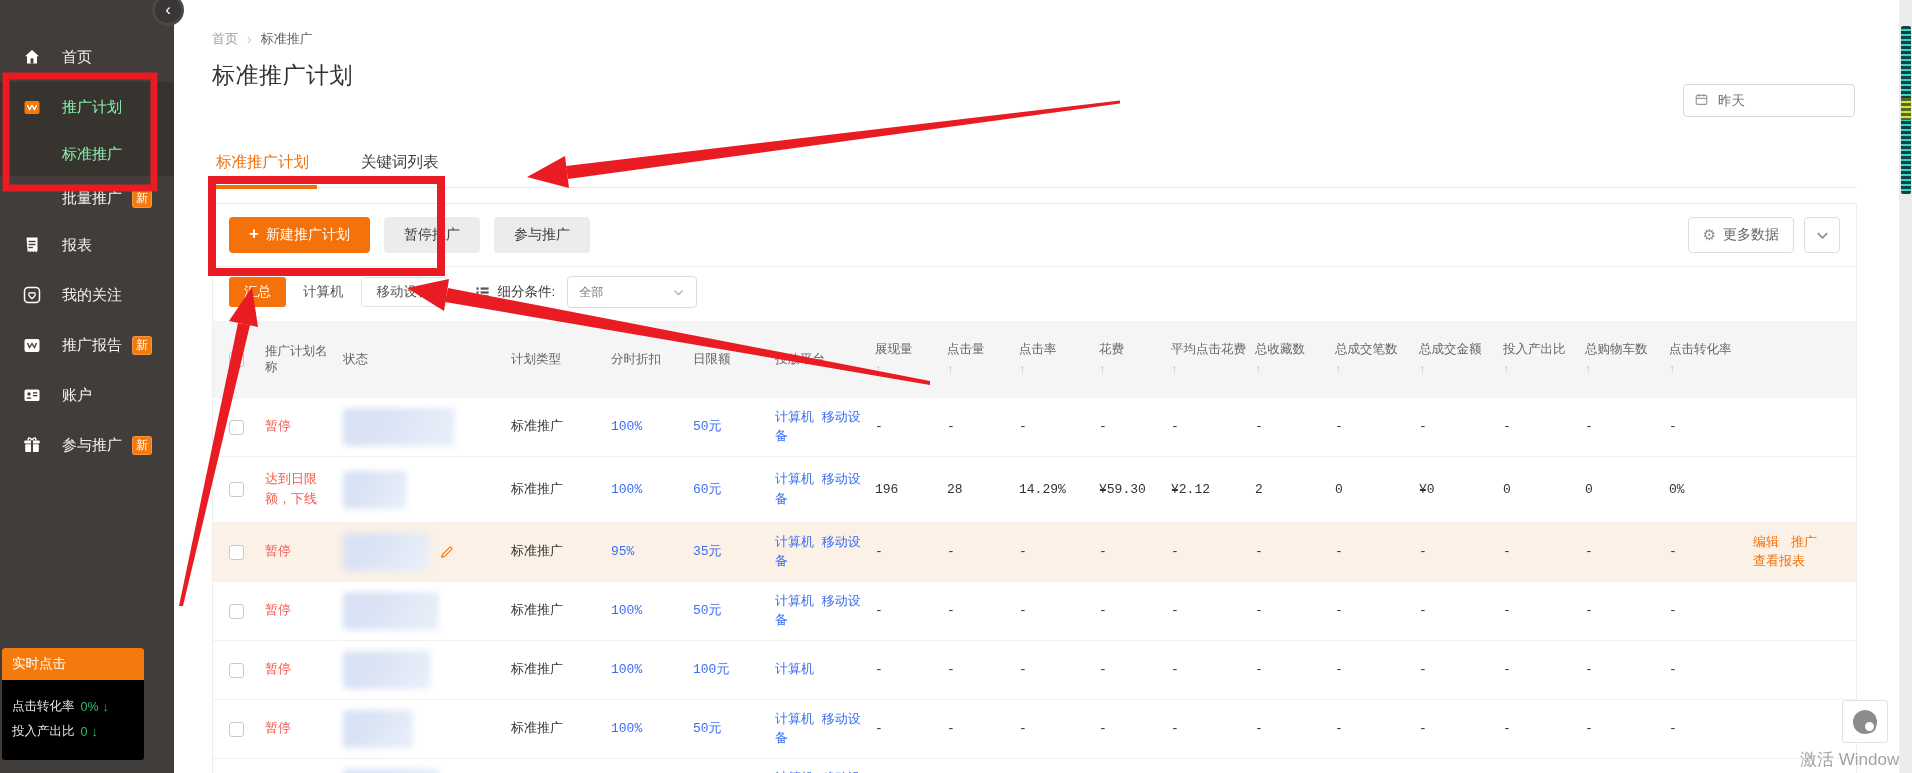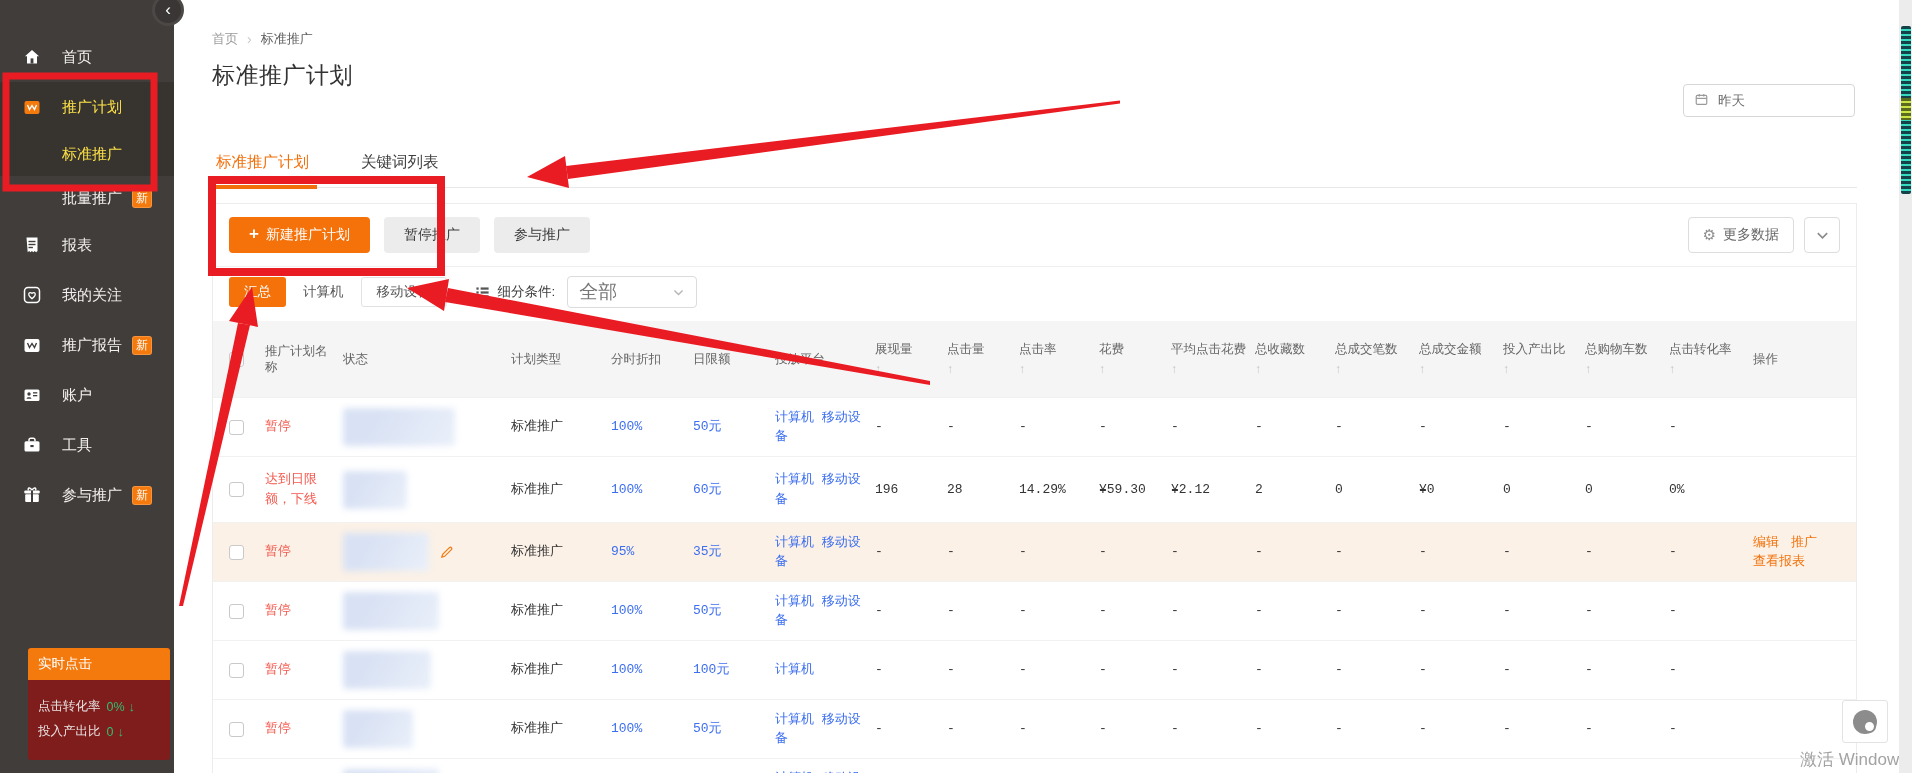--- a/index.html
+++ b/index.html
@@ -9,24 +9,24 @@
 
   
   .sidebar { position:absolute; left:0; top:0; width:174px; height:773px; background:#403d3b; z-index:5; }
   .collapse-btn { position:absolute; left:152px; top:-6px; width:32px; height:32px; background:#393635; border:3px solid #4b4846; border-radius:50%; color:#fff; display:flex; align-items:center; justify-content:center; font-size:17px; z-index:6; cursor:pointer; }
   .menu { padding-top:32px; }
   .menu-item { height:50px; display:flex; align-items:center; padding-left:22px; color:#f2f0ee; font-size:15px; cursor:pointer; position:relative; }
   .menu-item .mi-icon { width:20px; height:20px; margin-right:20px; display:inline-flex; }
   .menu-item .mi-icon svg { width:20px; height:20px; }
   .menu-item.submenu { height:44px; padding-left:62px; }
   .menu-item.active-bg { background:#37342f; }
-  .menu-item.is-active { color:#fde047; }
+  .menu-item.is-active { color:#86efac; }
   .badge { display:inline-block; margin-left:10px; background:#f57a0d; color:#fff; font-size:12px; line-height:17px; padding:0 3px; border-radius:3px; border:1px solid #fff3; }
   
-  .rt-box { position:absolute; left:28px; top:648px; width:142px; border-radius:3px; overflow:hidden; background:#7f1d1d; }
+  .rt-box { position:absolute; left:2px; top:648px; width:142px; border-radius:3px; overflow:hidden; background:#000000; }
   .rt-head { background:#f57a0d; color:#fff; font-size:13.5px; padding:7px 10px; }
   .rt-body { padding:10px 10px 12px; }
   .rt-row { display:flex; align-items:center; font-size:12.5px; color:#e8e6e4; margin:8px 0; }
   .rt-val { color:#2fbf71; margin-left:6px; }
   .rt-arr { color:#2fbf71; margin-left:4px; font-size:13px; }
 
   
   .main { position:absolute; left:174px; top:0; width:1738px; height:773px; background:#fff; }
   .breadcrumb { position:absolute; left:38px; top:30px; font-size:13px; color:#9b9b9b; display:flex; gap:9px; align-items:center; }
   .breadcrumb .sep { color:#c9c9c9; font-size:14px; }
@@ -49,21 +49,21 @@
   .btn.ghost { background:#fff; border:1px solid #ddd; color:#666; gap:7px; padding:0 14px; }
   .btn.ghost .gear { font-size:15px; color:#8f8f8f; }
   .btn.icon-only { width:36px; padding:0; }
 
   .filterbar { display:flex; align-items:center; padding:9px 16px 13px; }
   .seg { height:30px; display:inline-flex; align-items:center; padding:0 15px; font-size:13.5px; cursor:pointer; border-radius:3px; }
   .seg.active { background:#f57109; color:#fff; }
   .seg.plain { color:#555; background:#fff; }
   .seg.boxed { color:#555; background:#fff; border:1px solid #e2e2e2; }
   .cond { display:flex; align-items:center; gap:8px; margin-left:28px; color:#3c3c3c; font-size:13.5px; }
-  .select { margin-left:12px; width:130px; height:32px; border:1px solid #dcdcdc; border-radius:4px; display:flex; align-items:center; justify-content:space-between; padding:0 11px; color:#777; font-size:19px; cursor:pointer; }
+  .select { margin-left:12px; width:130px; height:32px; border:1px solid #dcdcdc; border-radius:4px; display:flex; align-items:center; justify-content:space-between; padding:0 11px; color:#777; font-size:12px; cursor:pointer; }
 
   
   .grid { display:grid; grid-template-columns:36px 78px 168px 100px 82px 82px 100px 72px 72px 80px 72px 84px 80px 84px 84px 82px 84px 84px 88px; }
   .thead { padding:0 16px; background:#f5f5f6; height:76px; }
   .th { display:flex; flex-direction:column; justify-content:center; gap:5px; font-size:12.5px; color:#666; line-height:1.3; padding-right:8px; }
   .sort-arrow { color:#c6c6c6; font-size:12px; }
   .tr { padding:0 16px; min-height:59px; border-top:1px solid #f1f1f1; background:#fff;font-family:Liberation Mono, monospace; }
   .tr.tall { min-height:66px; }
   .tr.hl { background:#fbf1e7; }
   .td { display:flex; align-items:center; font-size:13px; color:#333; padding-right:8px; line-height:1.5; }
@@ -155,30 +155,20 @@
           <span class="mi-icon">
             <svg viewBox="0 0 20 20">
               <rect x="2.5" y="4.5" width="15" height="11.5" rx="1.5" fill="#fff"></rect>
               <circle cx="7" cy="9" r="1.7" fill="#403d3b"></circle>
               <path d="M4.6 13.7 c0-1.8 4.8-1.8 4.8 0 Z" fill="#403d3b"></path>
               <rect x="11" y="7.2" width="4.3" height="1.3" fill="#403d3b"></rect>
               <rect x="11" y="10" width="4.3" height="1.3" fill="#403d3b"></rect>
             </svg>
           </span>
           <span>账户</span>
-        </div>
-        <div class="menu-item">
-          <span class="mi-icon">
-            <svg viewBox="0 0 20 20">
-              <path d="M7 6.5 V4.8 a1.6 1.6 0 0 1 1.6-1.6 h2.8 a1.6 1.6 0 0 1 1.6 1.6 V6.5" fill="none" stroke="#fff" stroke-width="1.5"></path>
-              <rect x="2.5" y="6.2" width="15" height="10.3" rx="1.5" fill="#fff"></rect>
-              <rect x="8.4" y="10" width="3.2" height="2.1" fill="#403d3b"></rect>
-            </svg>
-          </span>
-          <span>工具</span>
         </div>
         <div class="menu-item">
           <span class="mi-icon">
             <svg viewBox="0 0 20 20">
               <path d="M6.6 5.4 C5 3 8 1.6 10 5.2 C12 1.6 15 3 13.4 5.4" fill="none" stroke="#fff" stroke-width="1.4"></path>
               <rect x="2.3" y="5.4" width="15.4" height="3" rx="1" fill="#fff"></rect>
               <rect x="3.2" y="9.2" width="13.6" height="7.8" rx="1" fill="#fff"></rect>
               <rect x="9" y="5.4" width="2" height="11.6" fill="#403d3b"></rect>
             </svg>
           </span>
@@ -333,23 +323,20 @@
             <span class="sort-arrow">↑</span>
           </div>
           <div class="th">
             <span>总购物车数</span>
             <span class="sort-arrow">↑</span>
           </div>
           <div class="th">
             <span>点击转化率</span>
             <span class="sort-arrow">↑</span>
           </div>
-          <div class="th">
-            <span>操作</span>
-          </div>
         </div>
       <div id="tbody">
           <div class="tr grid">
             <div class="td">
               <span class="cb"></span>
             </div>
             <div class="td status">暂停</div>
             <div class="td name">
               <span class="blob" style="width: 112px; height: 38px;"></span>
             </div>

